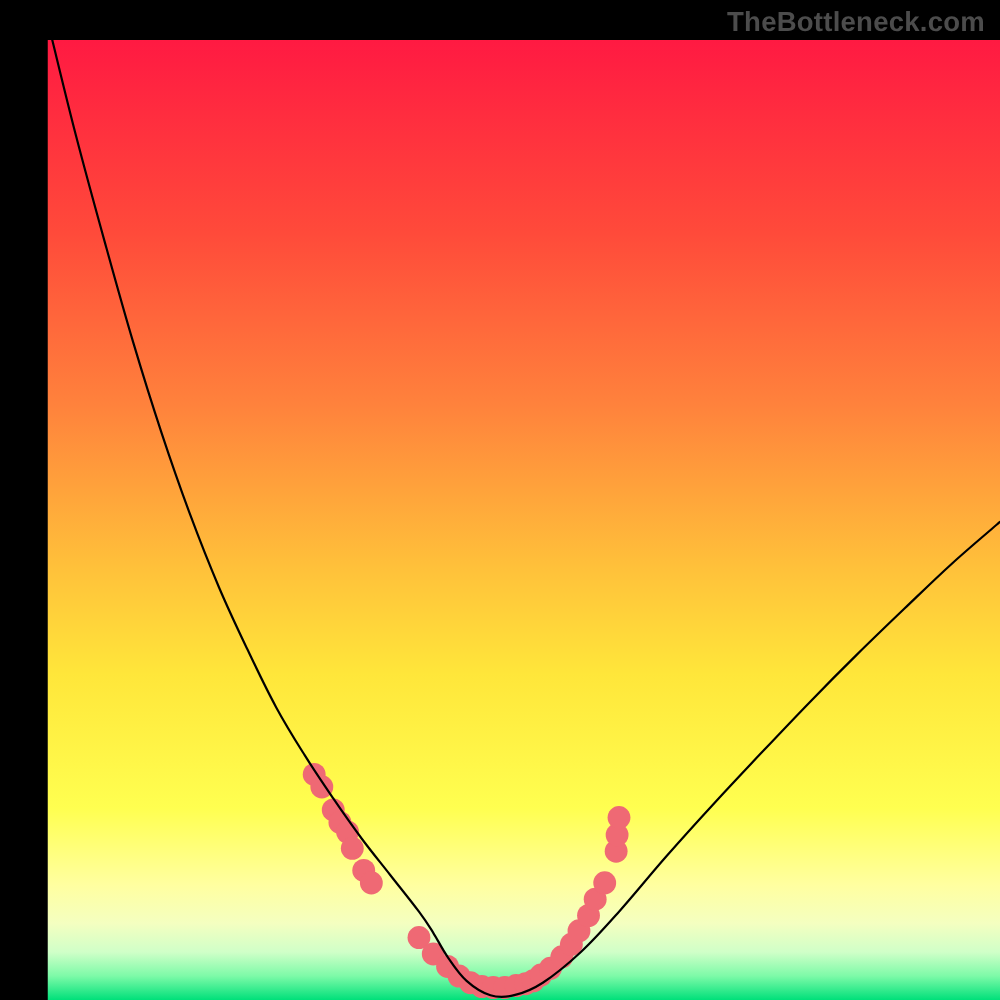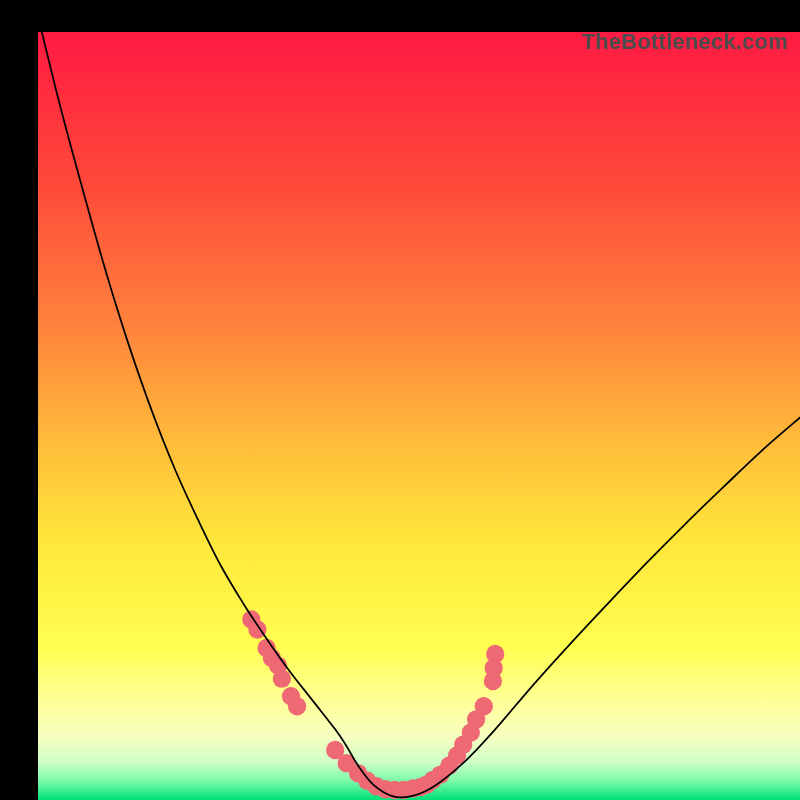--- a/index.html
+++ b/index.html
@@ -30,21 +30,20 @@
   }
   .watermark {
     position: absolute;
     top: 5px;
     right: 12px;
     font-size: 22px;
     font-weight: 600;
     color: #4c4c4c;
     letter-spacing: 0.2px;
     user-select: none;
-    margin-top: 24px;
   }
 </style>
 </head>
 <body>
 
 <div class="frame">
 
   <div class="panel">
     <svg viewBox="0 0 1000 1000" preserveAspectRatio="none">
       <defs>

